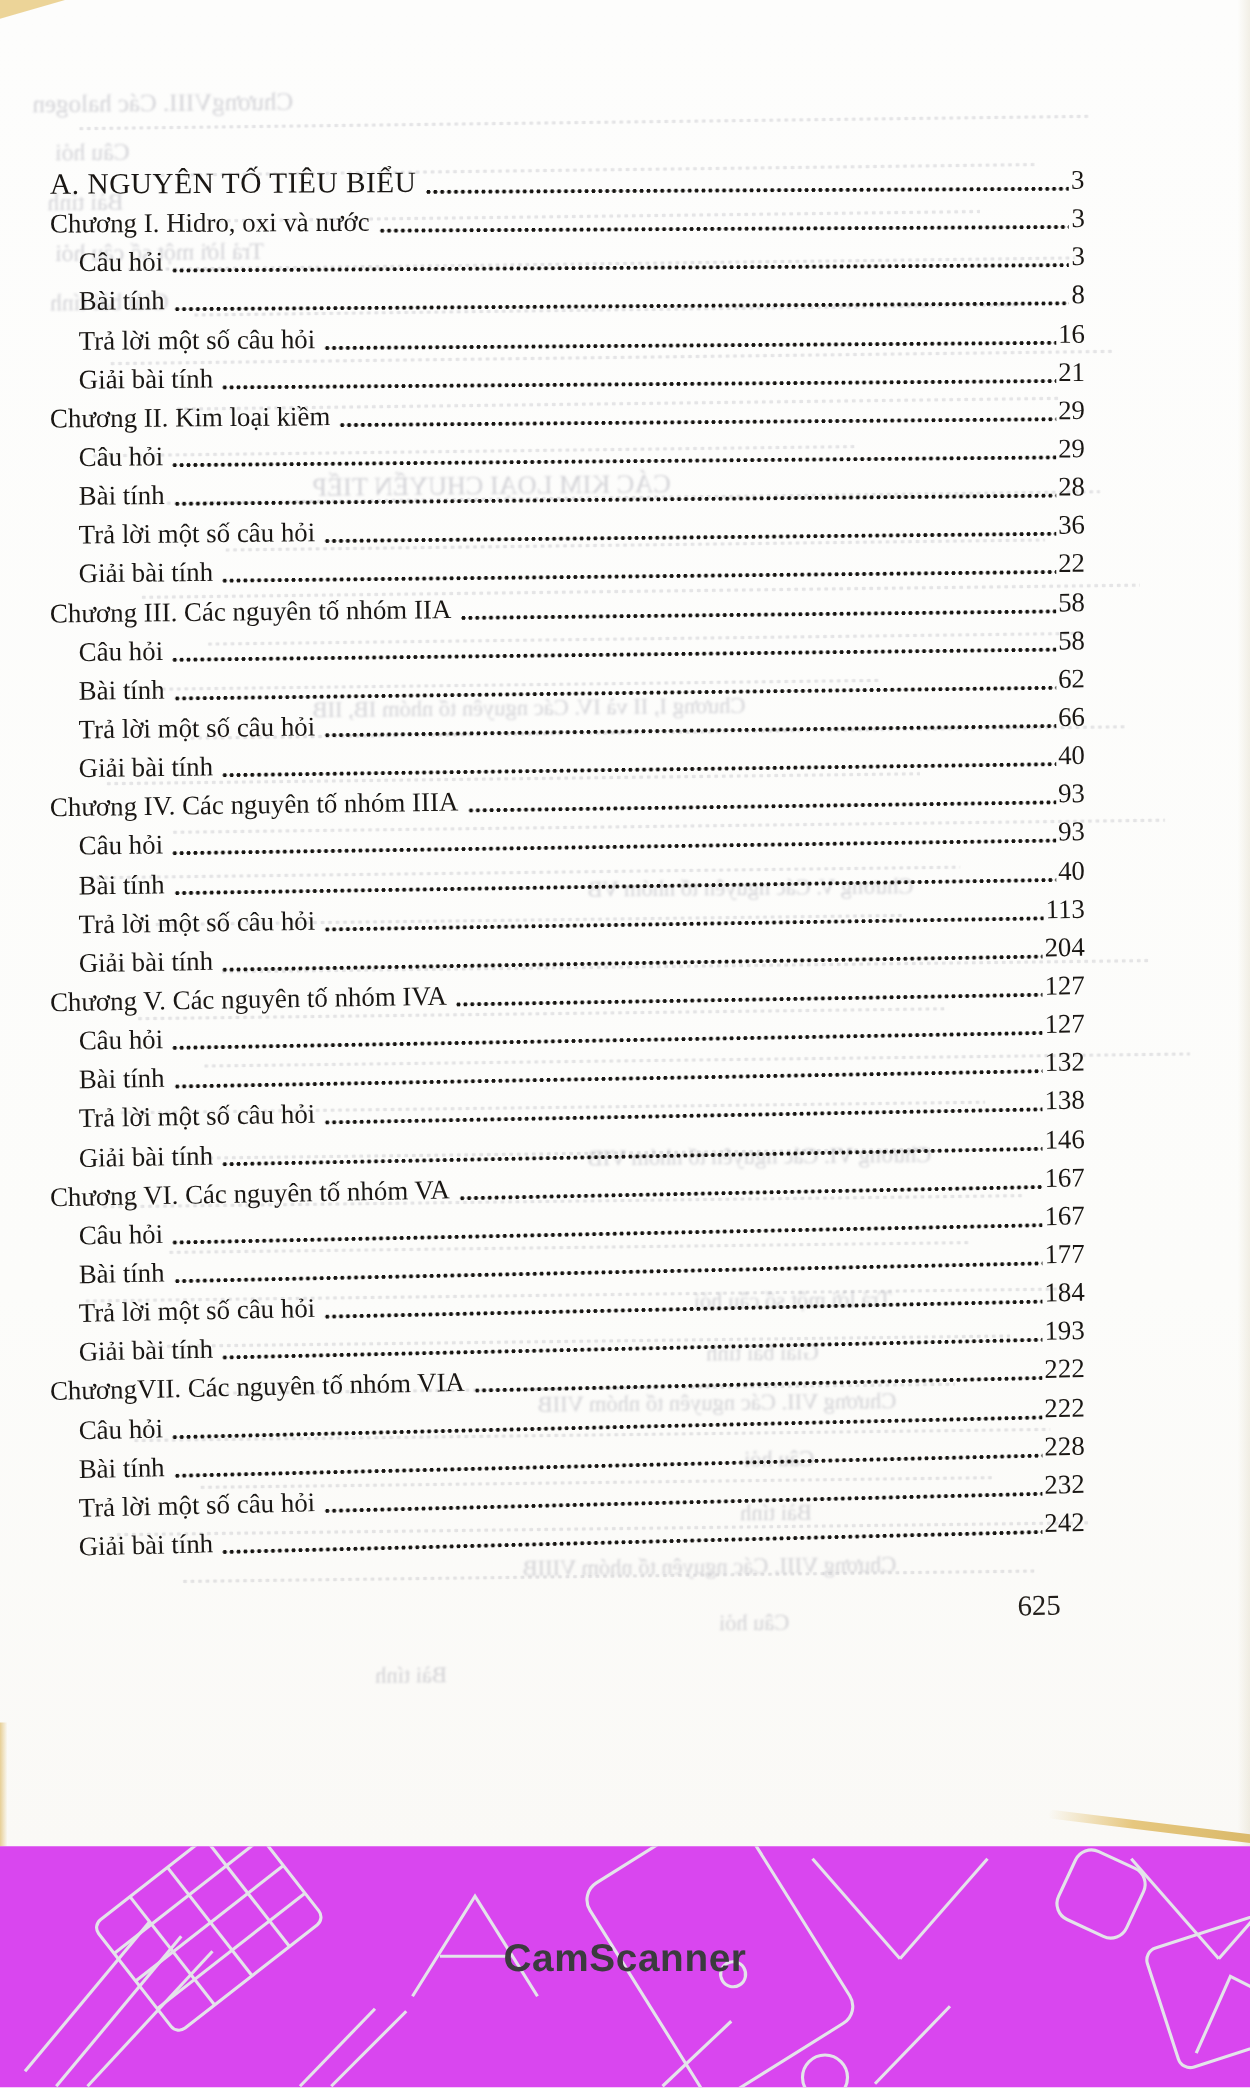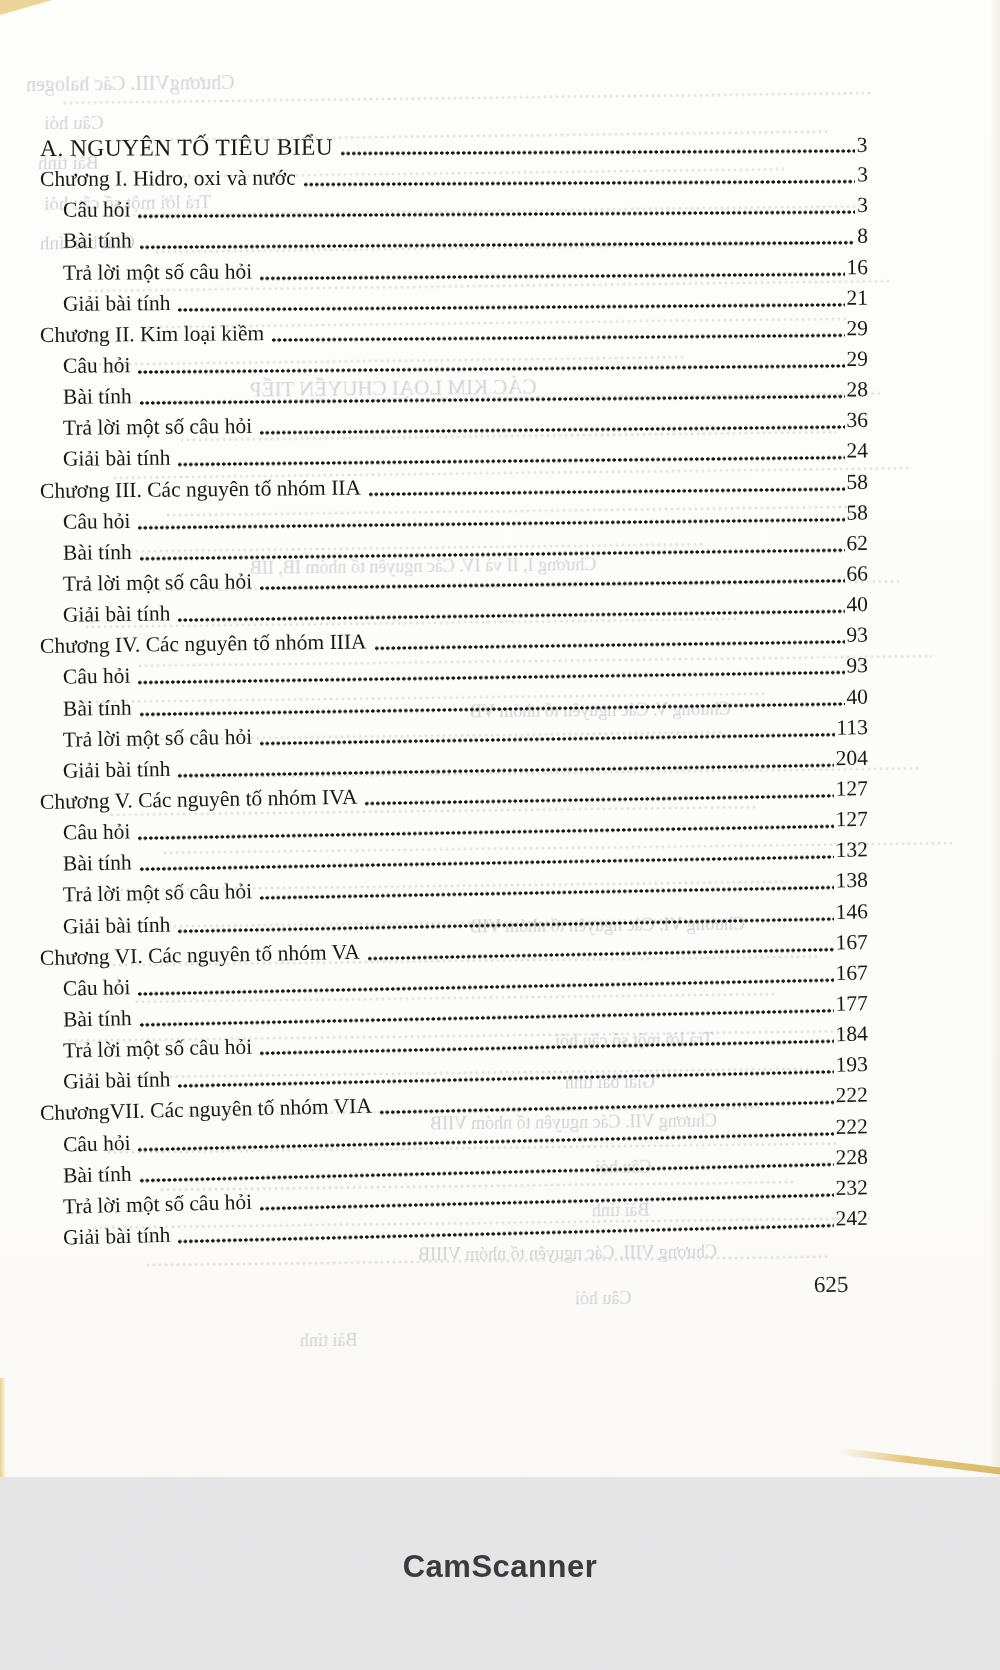--- a/index.html
+++ b/index.html
@@ -66,21 +66,21 @@
   }
   .bleed-dots{
     position:absolute;height:4px;opacity:.16;filter:blur(.4px);
     background-image:radial-gradient(circle,#6d6d7c 1.4px,rgba(109,109,124,0) 1.7px);
     background-size:6px 4px;background-repeat:repeat-x;
     transform:rotate(-.7deg);
   }
   
   .footer{
     position:absolute;left:0;top:1477px;width:1000px;height:193px;
-    background:#e5e5e5;overflow:hidden;
+    background:#d946ef;overflow:hidden;
   }
   .footer .brand{
     position:absolute;left:0;top:72px;width:1000px;text-align:center;
     font-family:"Liberation Sans","DejaVu Sans",sans-serif;
     font-size:31px;font-weight:700;color:#3b3b3e;letter-spacing:.5px;
   }
   .doodles{position:absolute;left:0;top:0;}
 </style>
 </head>
 <body>
@@ -191,21 +191,21 @@
         <span class="pg">28</span>
       </div>
       <div class="toc-row item" style="transform: rotate(-0.568deg);">
         <span class="lbl">Trả lời một số câu hỏi</span>
         <span class="leader"></span>
         <span class="pg">36</span>
       </div>
       <div class="toc-row item" style="transform: rotate(-0.6deg);">
         <span class="lbl">Giải bài tính</span>
         <span class="leader"></span>
-        <span class="pg">24</span>
+        <span class="pg">22</span>
       </div>
       <div class="toc-row chapter" style="transform: rotate(-0.632deg);">
         <span class="lbl">Chương III. Các nguyên tố nhóm IIA</span>
         <span class="leader"></span>
         <span class="pg">58</span>
       </div>
       <div class="toc-row item" style="transform: rotate(-0.664deg);">
         <span class="lbl">Câu hỏi</span>
         <span class="leader"></span>
         <span class="pg">58</span>

